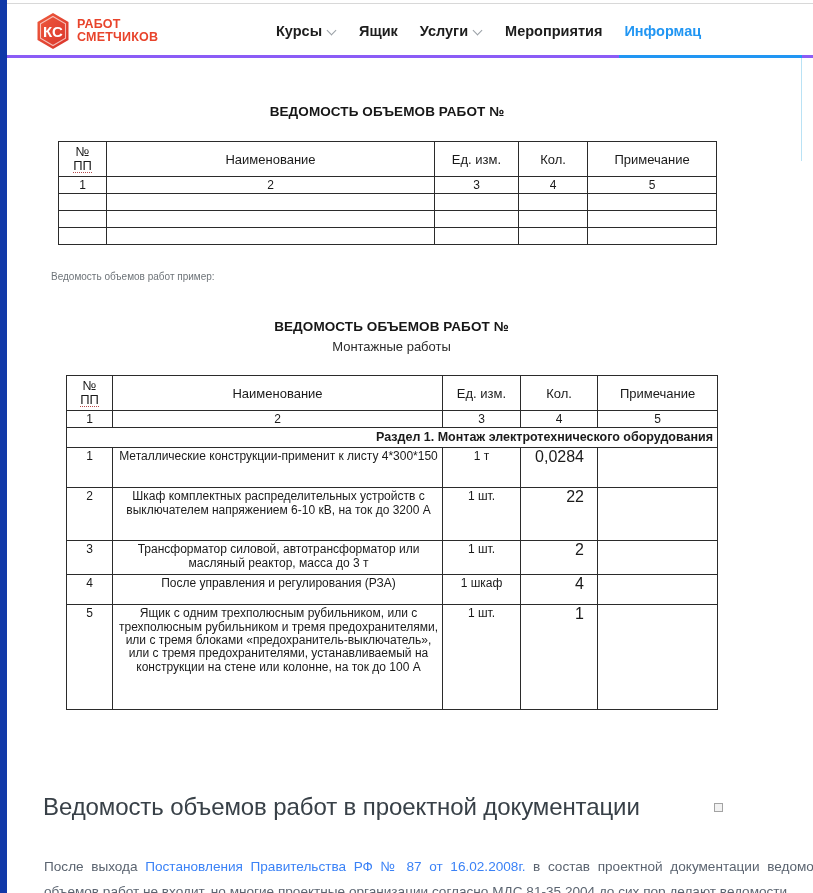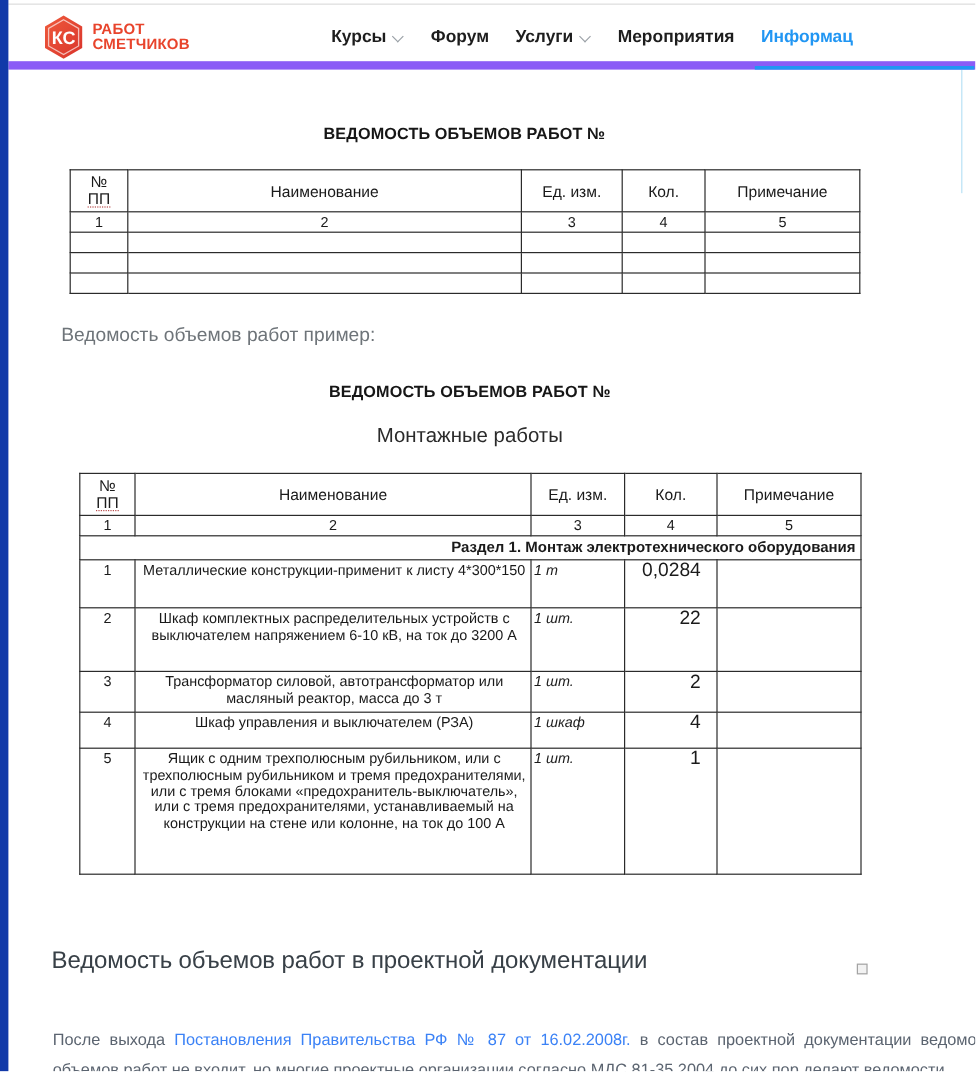--- a/index.html
+++ b/index.html
@@ -34,21 +34,21 @@
     background: #d8d8d8;
     z-index: 5;
   }
 
   
   .site-header {
     position: absolute;
     left: 7px; top: 4px;
     width: 806px; height: 54px;
     background: #ffffff;
-    border-bottom: 7px solid #8b5cf6;
+    border-bottom: 3px solid #8b5cf6;
     z-index: 20;
   }
   .logo {
     position: absolute;
     left: 29px; top: 7px;
     display: flex;
     align-items: center;
     gap: 7px;
     height: 40px;
   }
@@ -136,24 +136,24 @@
   .doc-title {
     font-family: "Liberation Sans", sans-serif;
     font-weight: bold;
     font-size: 13.5px;
     color: #161616;
     text-align: center;
     letter-spacing: 0.1px;
   }
   .doc-subtitle {
     font-family: "Liberation Sans", sans-serif;
-    font-size: 17px;
+    font-size: 13px;
     color: #2b2b2b;
     text-align: center;
-    margin-top: 19px;
+    margin-top: 5px;
   }
 
   
   table.vor {
     border-collapse: collapse;
     table-layout: fixed;
     background: #ffffff;
     font-family: "Liberation Sans", sans-serif;
   }
   table.vor td, table.vor th {
@@ -191,21 +191,21 @@
     top: 46px;
     width: 658px;
   }
   #table1 { width: 658px; }
 
   
   .caption-line {
     position: absolute;
     left: 44px;
     top: 213px;
-    font-size: 16px;
+    font-size: 10px;
     color: #6e7479;
     font-family: "Liberation Sans", sans-serif;
   }
 
   
   #table2-wrap {
     position: absolute;
     left: 59px;
     top: 261px;
     width: 651px;
@@ -217,25 +217,24 @@
     font-size: 12px;
     line-height: 13.4px;
   }
   #table2 td.cell-num {
     text-align: center;
     font-size: 12px;
     padding: 2px 2px;
     line-height: 13.4px;
   }
   #table2 td.cell-unit {
-    text-align: left;
+    text-align: center;
     font-size: 12px;
     padding: 2px 2px;
     line-height: 13.4px;
-    font-style: italic;
   }
   #table2 td.cell-qty {
     text-align: right;
     font-size: 16px;
     padding: 2px 13px 2px 2px;
     line-height: 13.4px;
   }
   #table2 td.cell-note { }
   #table2 tr.section-row td {
     text-align: right;
@@ -251,21 +250,21 @@
     left: 707px;
     top: 745px;
     z-index: 12;
   }
 
   
   .article-h2 {
     position: absolute;
     left: 36px;
     top: 715px;
-    font-size: 20px;
+    font-size: 24px;
     font-weight: normal;
     color: #384047;
     letter-spacing: -0.1px;
     white-space: nowrap;
   }
   .article-p {
     position: absolute;
     left: 37px;
     top: 782px;
     width: 790px;
@@ -306,21 +305,21 @@
         <span class="logo-line">СМЕТЧИКОВ</span>
       </span>
     </a>
 
     <nav class="nav">
       <div class="nav-item">
         <span>Курсы</span>
         <span class="caret"></span>
       </div>
       <div class="nav-item">
-        <span>Форум</span>
+        <span>Ящик</span>
       </div>
       <div class="nav-item">
         <span>Услуги</span>
         <span class="caret"></span>
       </div>
       <div class="nav-item">
         <span>Мероприятия</span>
       </div>
       <div class="nav-item active">
         <span>Информац</span>
@@ -450,21 +449,21 @@
           <tr style="height:33px;">
             <td class="cell-num">3</td>
             <td class="cell-name">Трансформатор силовой, автотрансформатор или масляный реактор, масса до 3 т</td>
             <td class="cell-unit">1 шт.</td>
             <td class="cell-qty">2</td>
             <td class="cell-note"></td>
           </tr>
 
           <tr style="height:30px;">
             <td class="cell-num">4</td>
-            <td class="cell-name">Шкаф управления и выключателем (РЗА)</td>
+            <td class="cell-name">После управления и регулирования (РЗА)</td>
             <td class="cell-unit">1 шкаф</td>
             <td class="cell-qty">4</td>
             <td class="cell-note"></td>
           </tr>
 
           <tr style="height:105px;">
             <td class="cell-num">5</td>
             <td class="cell-name">Ящик с одним трехполюсным рубильником, или с трехполюсным рубильником и тремя предохранителями, или с тремя блоками «предохранитель-выключатель», или с тремя предохранителями, устанавливаемый на конструкции на стене или колонне, на ток до 100 А</td>
             <td class="cell-unit">1 шт.</td>
             <td class="cell-qty">1</td>

